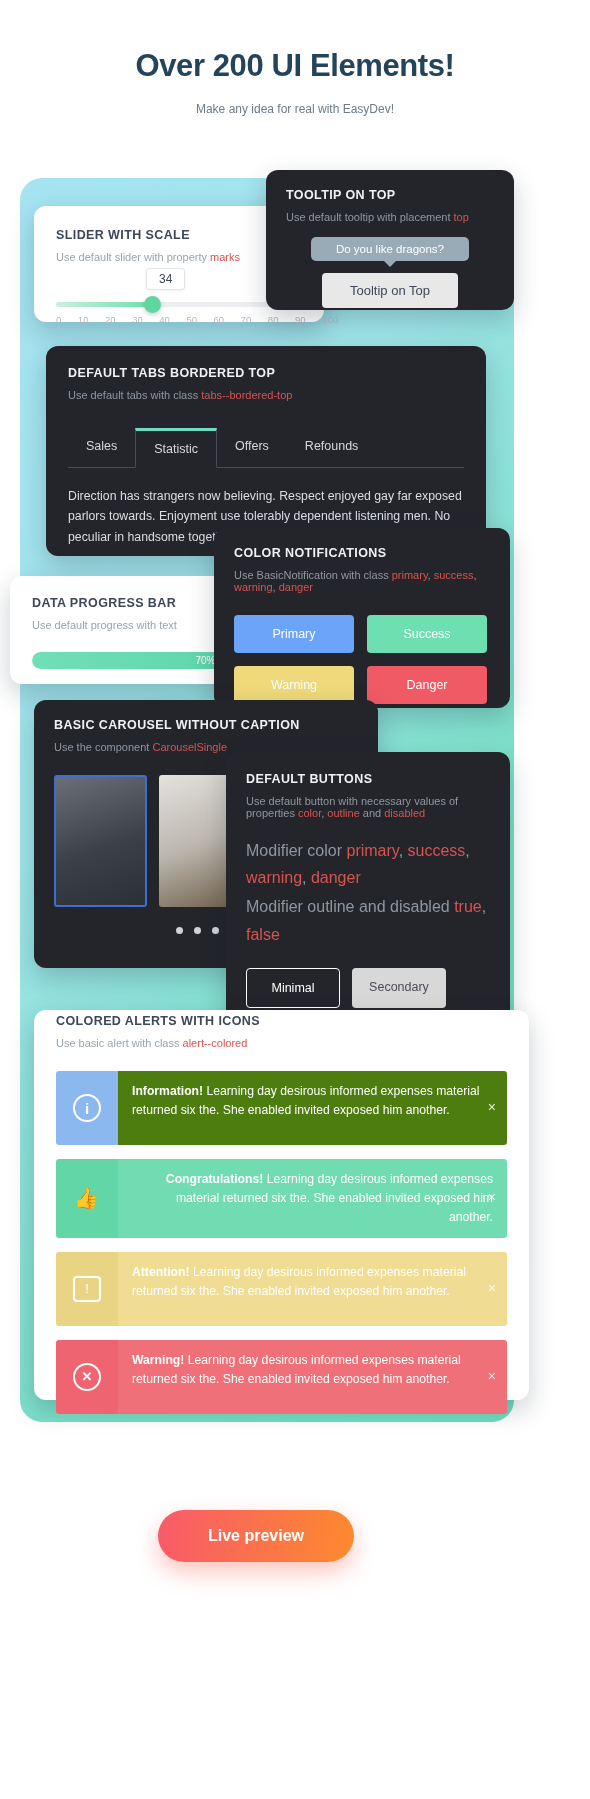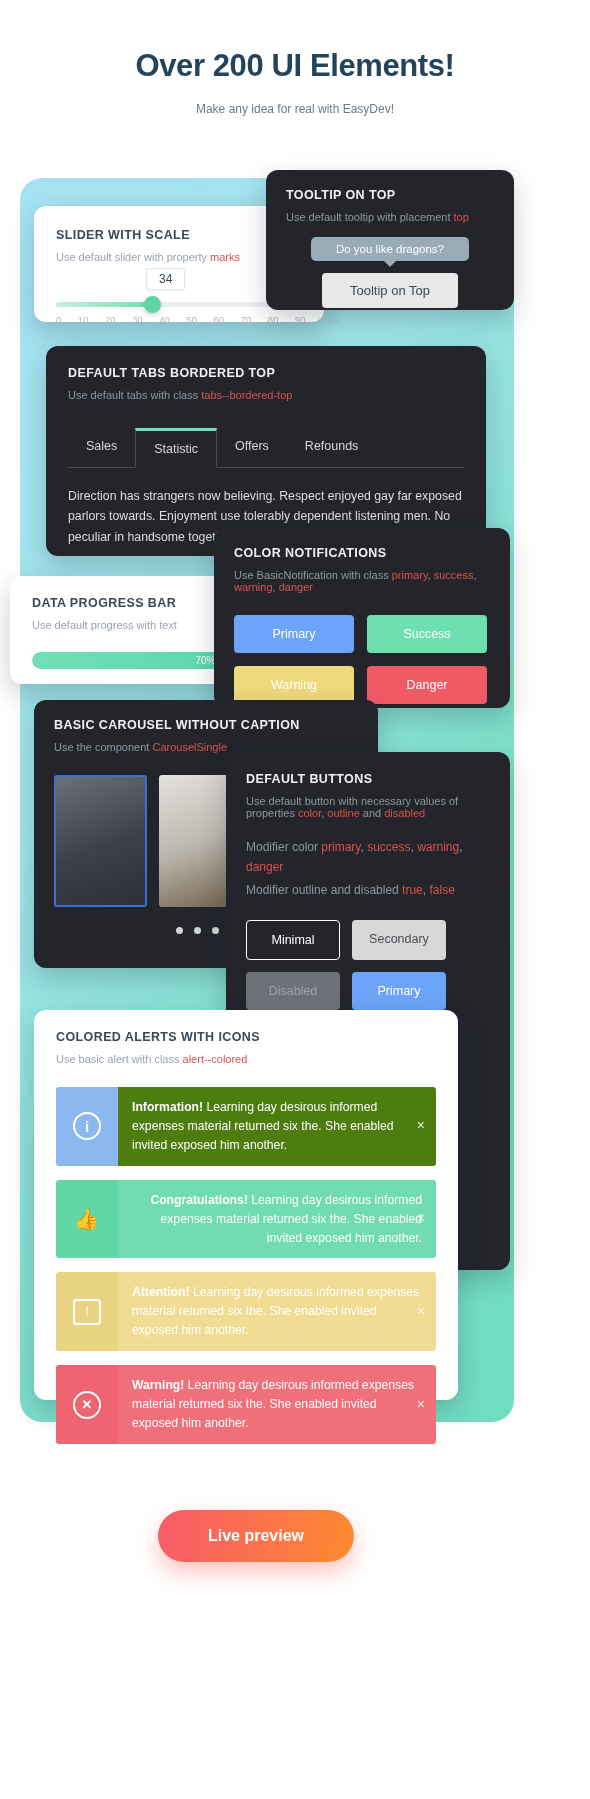--- a/index.html
+++ b/index.html
@@ -132,39 +132,39 @@
   .cr-strip { display:flex; gap: 12px; margin-top: 22px; }
   .cr-img { width: 96px; height: 132px; border-radius: 3px; position: relative; overflow:hidden; }
   .cr-img.a { background: linear-gradient(160deg,#6a6f78,#3c4149 55%,#2b3038); border:2px solid #3b6fd4; }
   .cr-img.b { background: linear-gradient(160deg,#e4e2de,#bcb7ae 50%,#6b5a45); }
   .cr-img.c { background: linear-gradient(160deg,#cfd4d8,#8e959c); }
   .cr-dots { display:flex; gap: 11px; justify-content:center; margin-top: 20px; }
   .dot { width: 7px; height: 7px; border-radius:50%; background:#cfd3d8; }
 
   
   #buttons-card { left: 226px; top: 752px; width: 284px; height: 518px; padding: 20px 20px; }
-  .bt-meta { font-size: 12px; color:#9096a0; margin-top: 18px; line-height:1.7; }
+  .bt-meta { font-size: 16px; color:#9096a0; margin-top: 18px; line-height:1.7; }
   .bt-grid { display:flex; flex-wrap:wrap; gap: 12px; margin-top: 20px; }
   .bt {
     width: 94px; text-align:center; border-radius:4px; font-size: 12.5px; padding: 12px 0;
   }
   .bt.minimal { background:#23252b; color:#fff; border:1px solid #fff; }
   .bt.secondary { background:#d8d8d8; color:#4a4d54; }
   .bt.disabled { background:#6e7178; color:#9ea1a7; }
   .bt.primary { background:#6ba4f8; color:#fff; }
   .bt.success { background:#6ddfb0; color:#fff; }
   .bt.warning { background:#efd97a; color:#fff; }
   .bt.danger  { background:#ef5a65; color:#fff; }
   .bt.o-primary { background:transparent; color:#6ba4f8; border:1px solid #3b6fd4; }
   .bt.o-success { background:transparent; color:#6ddfb0; border:1px solid #4ec79a; }
   .bt.o-warning { background:transparent; color:#e8cf63; border:1px solid #d7b93b; }
   .bt.o-danger  { background:transparent; color:#ef5a65; border:1px solid #e04a57; }
 
   
-  #alerts-card { left: 34px; top: 1010px; width: 424px; height: 390px; padding: 20px 22px; }
+  #alerts-card { left: 34px; top: 1010px; width: 495px; height: 390px; padding: 4px 22px; }
   .al { display:flex; margin-top: 14px; border-radius: 3px; overflow:hidden; min-height: 74px; }
   .al-icon { width: 62px; display:flex; align-items:center; justify-content:center; }
   .al-body { flex:1; padding: 11px 14px; color:#fff; font-size:12.2px; line-height:1.55; position:relative; }
   .al-body b { font-weight:700; }
   .al-x { position:absolute; right: 11px; top: 50%; transform:translateY(-50%); color:rgba(255,255,255,.85); font-size:14px; }
   .al.info   .al-icon { background:#8cb8f0; } .al.info   .al-body { background:#4d7c0f; }
   .al.ok     .al-icon { background:#63d6a8; } .al.ok     .al-body { background:#71dcb2;text-align:right; }
   .al.warn   .al-icon { background:#e9d483; } .al.warn   .al-body { background:#f0dc93; }
   .al.err    .al-icon { background:#ee6471; } .al.err    .al-body { background:#f07079; }
   .ic-circle { width: 28px; height:28px; border:2px solid #fff; border-radius:50%; display:flex; align-items:center; justify-content:center; color:#fff; font-size:15px; font-weight:700; }

